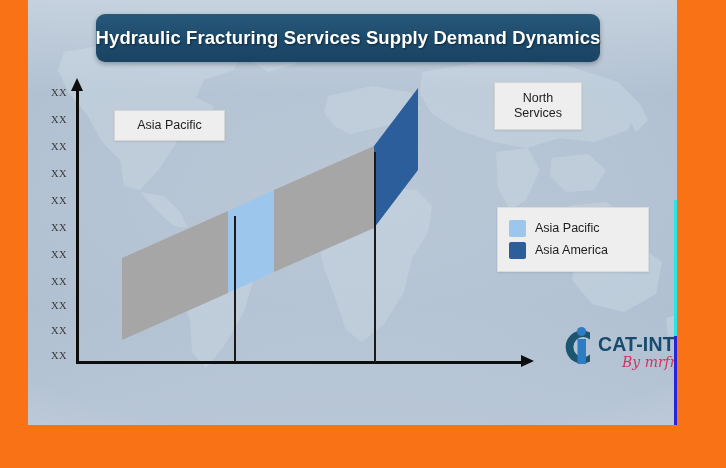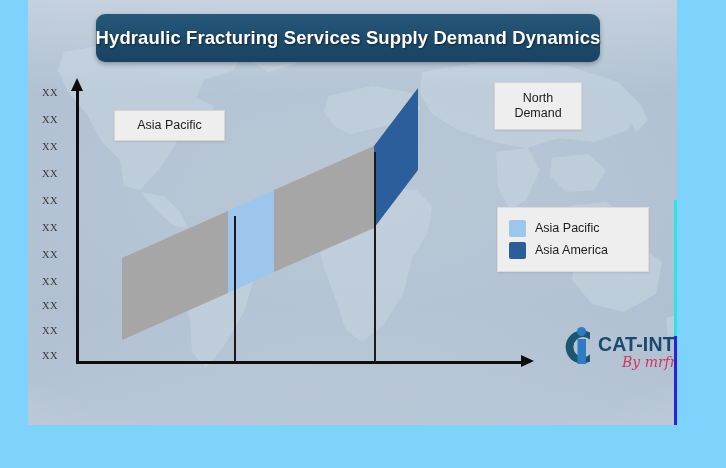--- a/index.html
+++ b/index.html
@@ -8,21 +8,21 @@
     width: 726px; height: 468px;
     background: #000;
     overflow: hidden;
     font-family: "Liberation Sans", sans-serif;
   }
 
   #root {
     position: relative;
     width: 726px;
     height: 468px;
-    background: #7dd3fc;
+    background: #f97316;
   }
 
   
   .slide {
     position: absolute;
     left: 28px;
     top: 0px;
     width: 649px;
     height: 425px;
     overflow: hidden;
@@ -102,21 +102,21 @@
     top: 355px;
     width: 0; height: 0;
     border-top: 6.5px solid transparent;
     border-bottom: 6.5px solid transparent;
     border-left: 13px solid #0d0d0d;
   }
 
   
   .ytick {
     position: absolute;
-    left: 7px;
+    left: 16px;
     width: 30px;
     text-align: center;
     font-size: 10.5px;
     color: #3a3a3a;
     font-family: "Liberation Serif", serif;
     letter-spacing: 0.4px;
   }
 
   
   .band { position: absolute; left: 0; top: 0; width: 649px; height: 425px; pointer-events: none; }
@@ -286,21 +286,21 @@
     <div class="dropline" style="left:206px; top:216px; height:146px;"></div>
     <div class="dropline" style="left:346px; top:152px; height:210px;"></div>
 
     <div class="callout" id="callout-asia">
       <span>Asia Pacific</span>
     </div>
 
     <div class="callout" id="callout-north">
       <span>
         <span>North</span><br>
-        <span>Demand</span>
+        <span>Services</span>
       </span>
     </div>
 
     <div class="legend">
       <div class="legend-row">
         <span class="legend-swatch" id="sw0" style="background: rgb(156, 198, 236);"></span>
         <span class="legend-label">Asia Pacific</span>
       </div>
       <div class="legend-row">
         <span class="legend-swatch" id="sw1" style="background: rgb(43, 94, 155);"></span>

